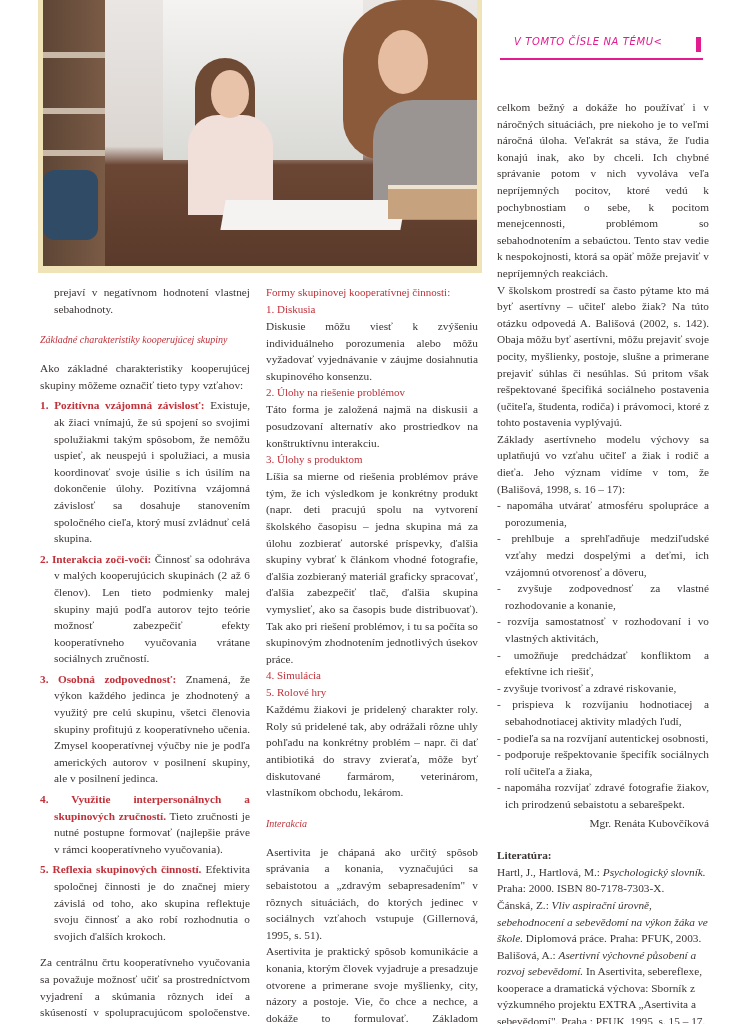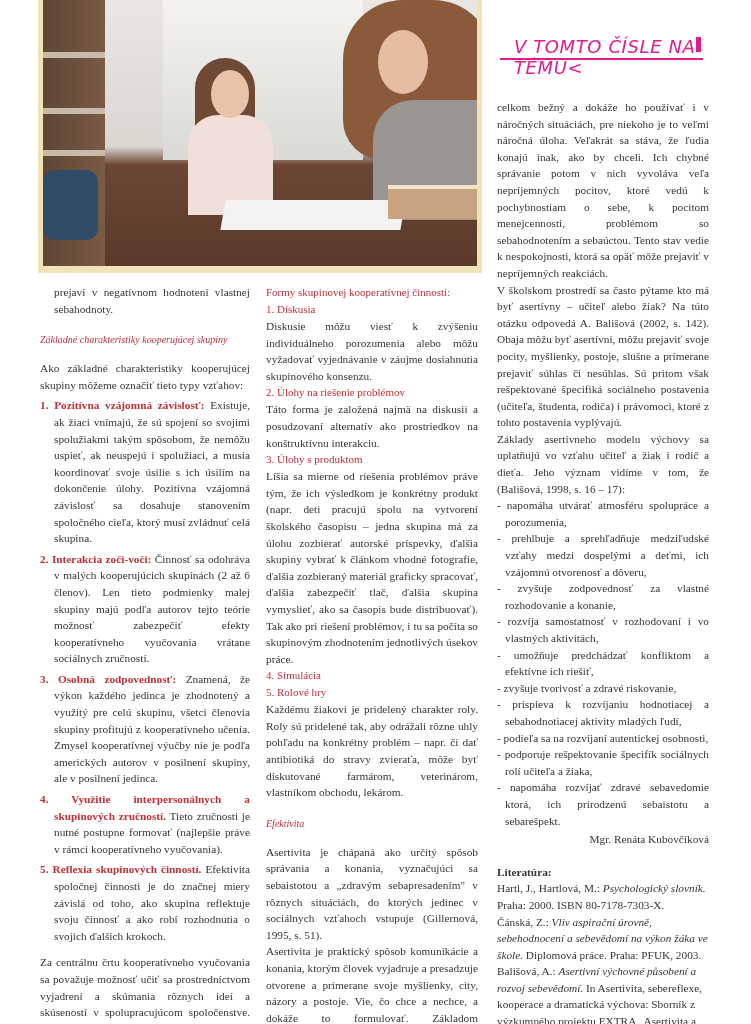--- a/index.html
+++ b/index.html
@@ -31,21 +31,21 @@
   .photo .notebook { position: absolute; left: 180px; top: 200px; width: 180px; height: 30px;
                      background: #f4f3f1; transform: skewX(-10deg); }
   .photo .books { position: absolute; left: 345px; top: 185px; width: 90px; height: 30px;
                   background: #c7a27e; border-top: 4px solid #efe2cf; }
   .photo .bag { position: absolute; left: 0; top: 170px; width: 55px; height: 70px;
                 border-radius: 12px; background: #2f4b66; }
 
   
   .section-tag { position: absolute; left: 500px; top: 36px; width: 250px; height: 30px; }
   .section-tag-label { position: absolute; left: 14px; top: 0; font-family: "DejaVu Sans", sans-serif;
-                       font-style: italic; font-size: 18px; letter-spacing: 0.6px; color: #e21b8e; }
+                       font-style: italic; font-size: 10px; letter-spacing: 0.6px; color: #e21b8e; }
   .section-tag-bar { position: absolute; left: 196px; top: 1px; width: 5px; height: 15px; background: #e21b8e; }
   .section-tag-rule { position: absolute; left: 0; top: 22px; width: 203px; height: 2px; background: #e21b8e; }
 
   
   .col { position: absolute; font-size: 11.3px; line-height: 16.6px; text-align: justify; }
   .col p { margin: 0; }
   .col-1 { left: 40px; top: 284px; width: 210px; }
   .col-2 { left: 266px; top: 284px; width: 212px; }
   .col-3 { left: 497px; top: 99px; width: 212px; }
   .sec-head { color: #c0313a; font-size: 10px; margin: 14px 0 12px 0 !important; line-height: 17px; text-align: left; font-style: italic; }
@@ -105,38 +105,38 @@
   <p class="sub-head">Formy skupinovej kooperatívnej činnosti:</p>
   <p class="sub-head">1. Diskusia</p>
   <p>Diskusie môžu viesť k zvýšeniu individuálneho porozumenia alebo môžu vyžadovať vyjednávanie v záujme dosiahnutia skupinového konsenzu.</p>
   <p class="sub-head">2. Úlohy na riešenie problémov</p>
   <p>Táto forma je založená najmä na diskusii a posudzovaní alternatív ako prostriedkov na konštruktívnu interakciu.</p>
   <p class="sub-head">3. Úlohy s produktom</p>
   <p>Líšia sa mierne od riešenia problémov práve tým, že ich výsledkom je konkrétny produkt (napr. deti pracujú spolu na vytvorení školského časopisu – jedna skupina má za úlohu zozbierať autorské príspevky, ďalšia skupiny vybrať k článkom vhodné fotografie, ďalšia zozbieraný materiál graficky spracovať, ďalšia zabezpečiť tlač, ďalšia skupina vymyslieť, ako sa časopis bude distribuovať). Tak ako pri riešení problémov, i tu sa počíta so skupinovým zhodnotením jednotlivých úsekov práce.</p>
   <p class="sub-head">4. Simulácia</p>
   <p class="sub-head">5. Rolové hry</p>
   <p>Každému žiakovi je pridelený charakter roly. Roly sú pridelené tak, aby odrážali rôzne uhly pohľadu na konkrétny problém – napr. či dať antibiotiká do stravy zvieraťa, môže byť diskutované farmárom, veterinárom, vlastníkom obchodu, lekárom.</p>
-  <p class="sec-head">Efektivita</p>
+  <p class="sec-head">Interakcia</p>
   <p>Asertivita je chápaná ako určitý spôsob správania a konania, vyznačujúci sa sebaistotou a „zdravým sebapresadením" v rôznych situáciách, do ktorých jedinec v sociálnych vzťahoch vstupuje (Gillernová, 1995, s. 51).</p>
   <p>Asertivita je praktický spôsob komunikácie a konania, ktorým človek vyjadruje a presadzuje otvorene a primerane svoje myšlienky, city, názory a postoje. Vie, čo chce a nechce, a dokáže to formulovať. Základom sebahodnotenia je hodnotiaci vzťah k sebe samému. Sebahodnotenie sa zhoduje vo vedomí s vysokým alebo nízkym sebavedomím, prípadne sabaistotou. Tu je súvislosť s asertivitou už veľmi tesná. Asertivita je autentickým uskutočnením vlastnej identity (Janoušek in Bališová, 2002). Pre niekoho je asertívny spôsob konania</p>
 </div>
 
 <div class="col col-3">
   <p>celkom bežný a dokáže ho používať i v náročných situáciách, pre niekoho je to veľmi náročná úloha. Veľakrát sa stáva, že ľudia konajú inak, ako by chceli. Ich chybné správanie potom v nich vyvoláva veľa nepríjemných pocitov, ktoré vedú k pochybnostiam o sebe, k pocitom menejcennosti, problémom so sebahodnotením a sebaúctou. Tento stav vedie k nespokojnosti, ktorá sa opäť môže prejaviť v nepríjemných reakciách.</p>
   <p>V školskom prostredí sa často pýtame kto má byť asertívny – učiteľ alebo žiak? Na túto otázku odpovedá A. Bališová (2002, s. 142). Obaja môžu byť asertívni, môžu prejaviť svoje pocity, myšlienky, postoje, slušne a primerane prejaviť súhlas či nesúhlas. Sú pritom však rešpektované špecifiká sociálneho postavenia (učiteľa, študenta, rodiča) i právomoci, ktoré z tohto postavenia vyplývajú.</p>
   <p>Základy asertívneho modelu výchovy sa uplatňujú vo vzťahu učiteľ a žiak i rodič a dieťa. Jeho význam vidíme v tom, že (Bališová, 1998, s. 16 – 17):</p>
   <p class="dash-item">- napomáha utvárať atmosféru spolupráce a porozumenia,</p>
   <p class="dash-item">- prehlbuje a sprehľadňuje medziľudské vzťahy medzi dospelými a deťmi, ich vzájomnú otvorenosť a dôveru,</p>
   <p class="dash-item">- zvyšuje zodpovednosť za vlastné rozhodovanie a konanie,</p>
   <p class="dash-item">- rozvíja samostatnosť v rozhodovaní i vo vlastných aktivitách,</p>
   <p class="dash-item">- umožňuje predchádzať konfliktom a efektívne ich riešiť,</p>
   <p class="dash-item">- zvyšuje tvorivosť a zdravé riskovanie,</p>
   <p class="dash-item">- prispieva k rozvíjaniu hodnotiacej a sebahodnotiacej aktivity mladých ľudí,</p>
   <p class="dash-item">- podieľa sa na rozvíjaní autentickej osobnosti,</p>
   <p class="dash-item">- podporuje rešpektovanie špecifík sociálnych rolí učiteľa a žiaka,</p>
-  <p class="dash-item">- napomáha rozvíjať zdravé sebavedomie ktorá, ich prirodzenú sebaistotu a sebarešpekt.</p>
+  <p class="dash-item">- napomáha rozvíjať zdravé fotografie žiakov, ich prirodzenú sebaistotu a sebarešpekt.</p>
   <p class="signature">Mgr. Renáta Kubovčíková</p>
   <p class="lit-head">Literatúra:</p>
   <p class="lit-item"><span>Hartl, J., Hartlová, M.: </span><i>Psychologický slovník.</i><span> Praha: 2000. ISBN 80-7178-7303-X.</span></p>
   <p class="lit-item"><span>Čánská, Z.: </span><i>Vliv aspirační úrovně, sebehodnocení a sebevědomí na výkon žáka ve škole.</i><span> Diplomová práce. Praha: PFUK, 2003.</span></p>
   <p class="lit-item"><span>Bališová, A.: </span><i>Asertivní výchovné působení a rozvoj sebevědomí.</i><span> In Asertivita, sebereflexe, kooperace a dramatická výchova: Sborník z výzkumného projektu EXTRA „Asertivita a sebevědomí". Praha : PFUK, 1995, s. 15 – 17. ISSN 0862-4461.</span></p>
 
 </div>
 
 </body></html>

